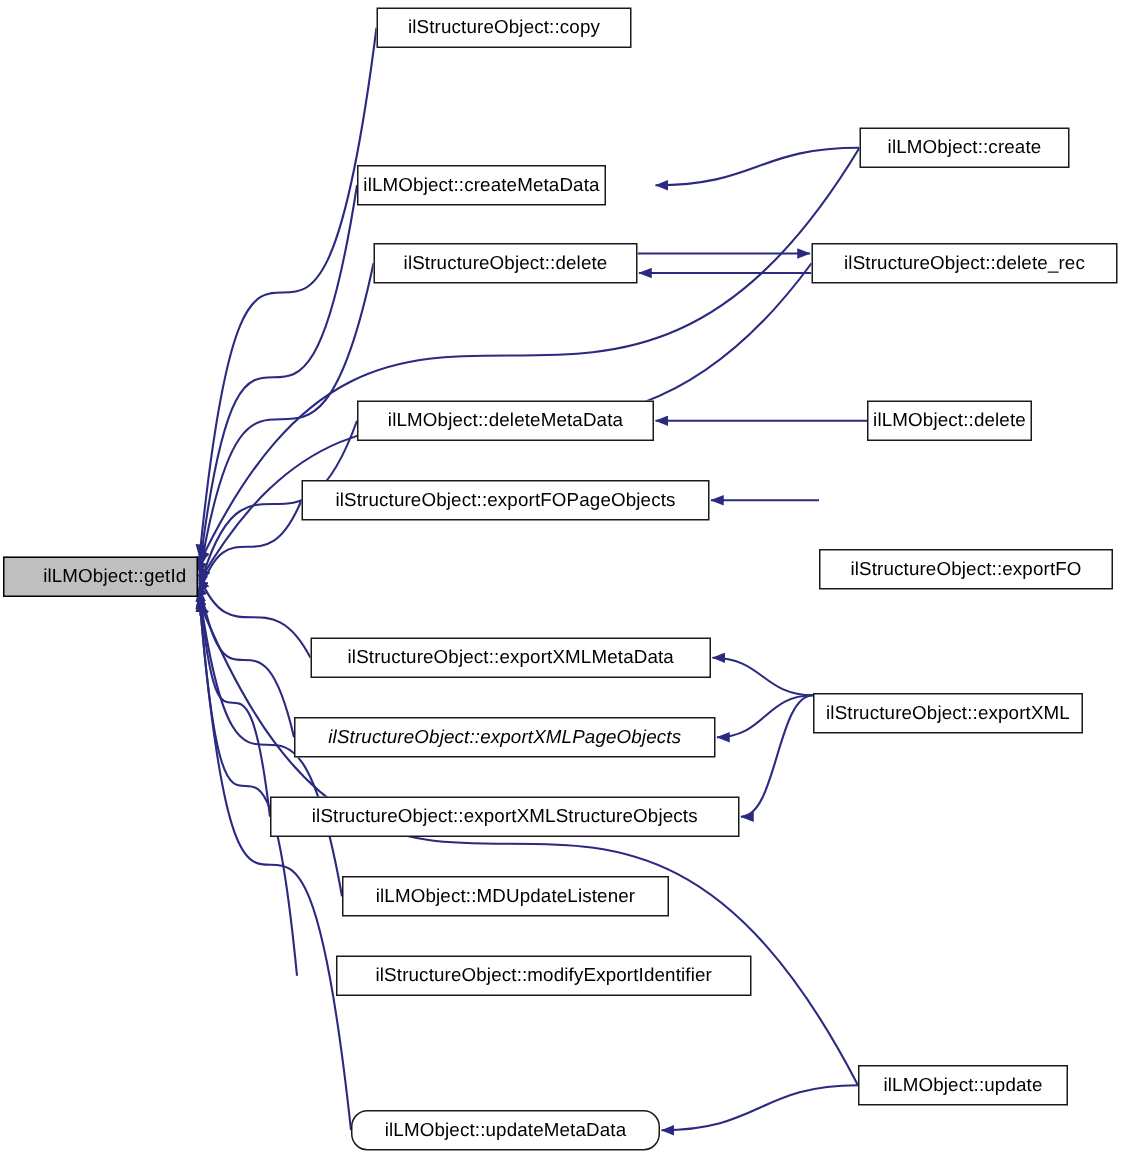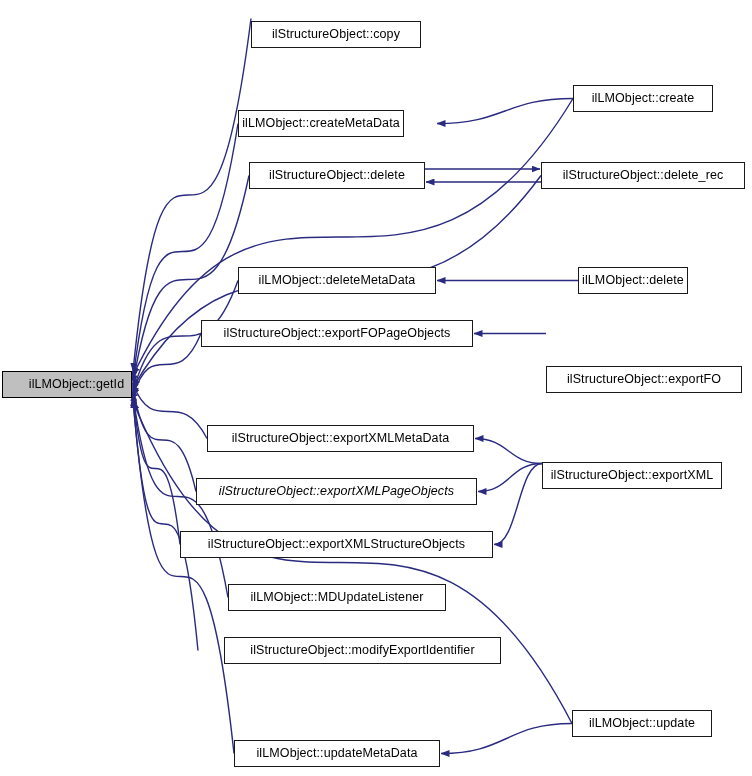--- a/index.html
+++ b/index.html
@@ -80,21 +80,21 @@
         <path d="M542,463.5 C510,463.5 510,491.5 478,491.5" marker-end="url(#arrow)"></path>
         <path d="M542,463.5 C518,463.5 518,544.5 494,544.5" marker-end="url(#arrow)"></path>
         <path d="M572,723.5 C506.5,723.5 506.5,753.5 441,753.5" marker-end="url(#arrow)"></path>
       </g>
   </svg>
 
   <div id="nodes-layer">
       <div class="node current" style="left: 2px; top: 371px; width: 130px; height: 27px; padding-left: 19px;">
         <span class="node-label">ilLMObject::getId</span>
       </div>
-      <div class="node" style="left: 251px; top: 5px; width: 170px; height: 27px; margin-top: 16px;">
+      <div class="node" style="left: 251px; top: 5px; width: 170px; height: 27px;">
         <span class="node-label">ilStructureObject::copy</span>
       </div>
       <div class="node" style="left: 573px; top: 85px; width: 140px; height: 27px;">
         <span class="node-label">ilLMObject::create</span>
       </div>
       <div class="node" style="left: 238px; top: 110px; width: 166px; height: 27px;">
         <span class="node-label">ilLMObject::createMetaData</span>
       </div>
       <div class="node" style="left: 249px; top: 162px; width: 176px; height: 27px;">
         <span class="node-label">ilStructureObject::delete</span>
@@ -128,18 +128,18 @@
       </div>
       <div class="node" style="left: 228px; top: 584px; width: 218px; height: 27px;">
         <span class="node-label">ilLMObject::MDUpdateListener</span>
       </div>
       <div class="node" style="left: 198px; top: 637px; width: 277px; height: 27px; margin-left: 26px;">
         <span class="node-label">ilStructureObject::modifyExportIdentifier</span>
       </div>
       <div class="node" style="left: 572px; top: 710px; width: 140px; height: 27px;">
         <span class="node-label">ilLMObject::update</span>
       </div>
-      <div class="node" style="left: 234px; top: 740px; width: 206px; height: 27px;">
+      <div class="node" style="left: 234px; top: 740px; width: 206px; height: 27px; border-radius: 11px;">
         <span class="node-label">ilLMObject::updateMetaData</span>
       </div>
     </div>
 
 </div>
 
 </body></html>

